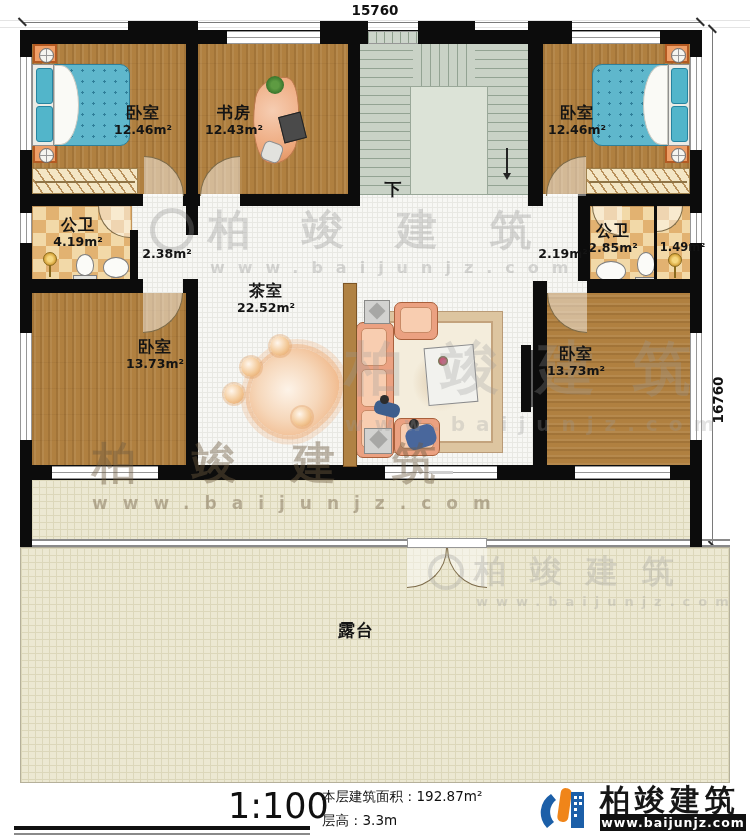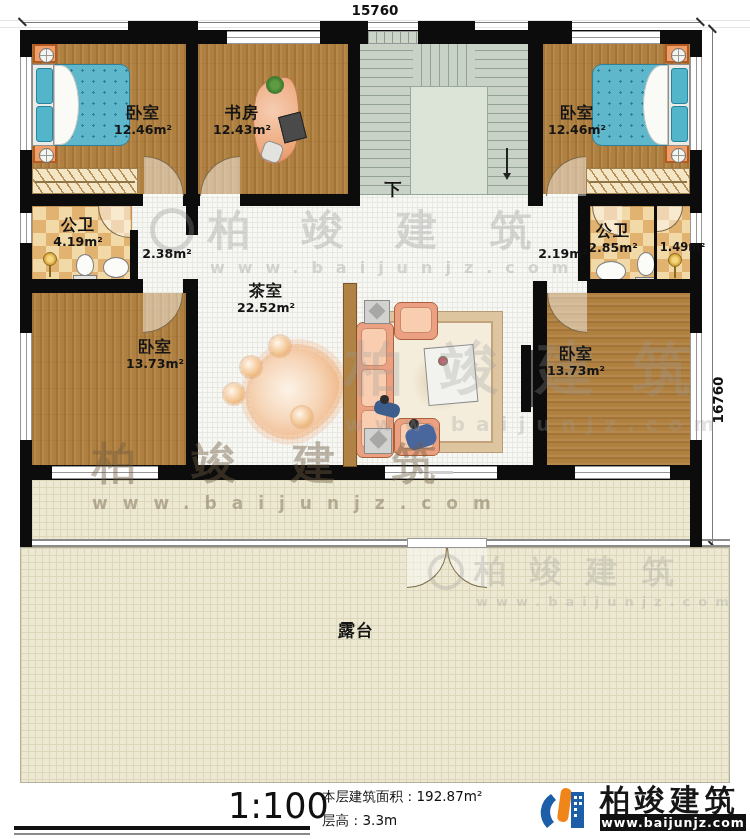--- a/index.html
+++ b/index.html
@@ -254,21 +254,21 @@
   <div class="abs wm" style="left:428px;top:550px;color:#9a9a9a;opacity:.3;">
     <span class="wm-ico" style="position:absolute;left:0;top:4px;width:36px;height:36px;border:4px solid #9a9a9a;"></span>
     <span class="wm-big" style="margin-left:46px;font-size:32px;letter-spacing:24px;">柏竣建筑</span>
     <span class="wm-url" style="margin-left:48px;font-size:13px;letter-spacing:8px;">www.baijunjz.com</span>
   </div>
 
   <div class="abs lbl" style="left:93px;top:103px;width:100px;">
     <span class="nm">卧室</span>
     <span class="ar">12.46m²</span>
   </div>
-  <div class="abs lbl" style="left:192px;top:103px;width:100px;text-align:center;">
+  <div class="abs lbl" style="left:184px;top:103px;width:100px;text-align:center;">
     <span class="nm">书房</span>
     <span class="ar">12.43m²</span>
   </div>
   <div class="abs lbl" style="left:527px;top:103px;width:100px;">
     <span class="nm">卧室</span>
     <span class="ar">12.46m²</span>
   </div>
   <div class="abs lbl" style="left:38px;top:215px;width:80px;">
     <span class="nm">公卫</span>
     <span class="ar">4.19m²</span>

